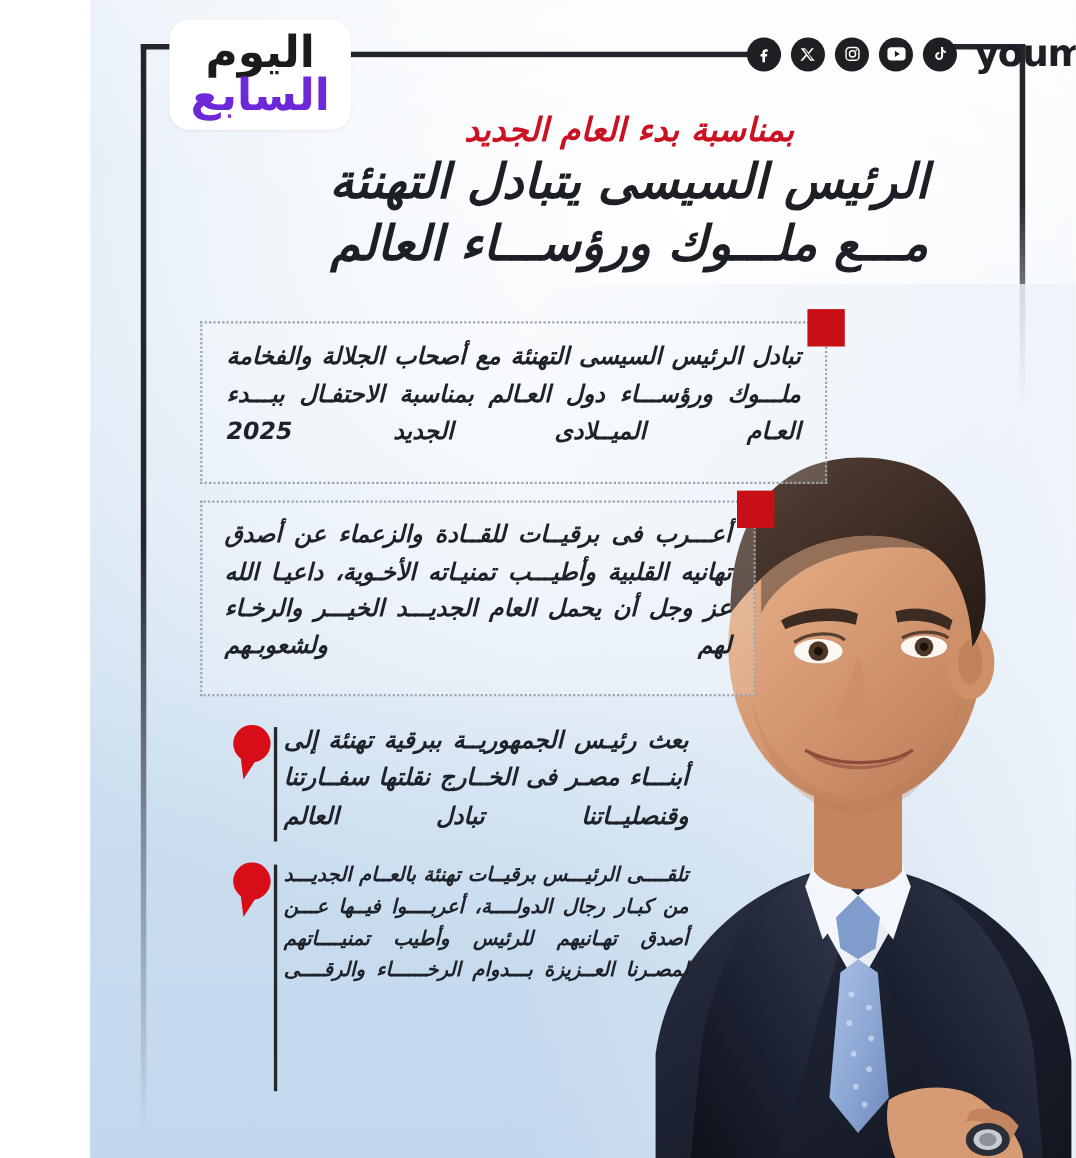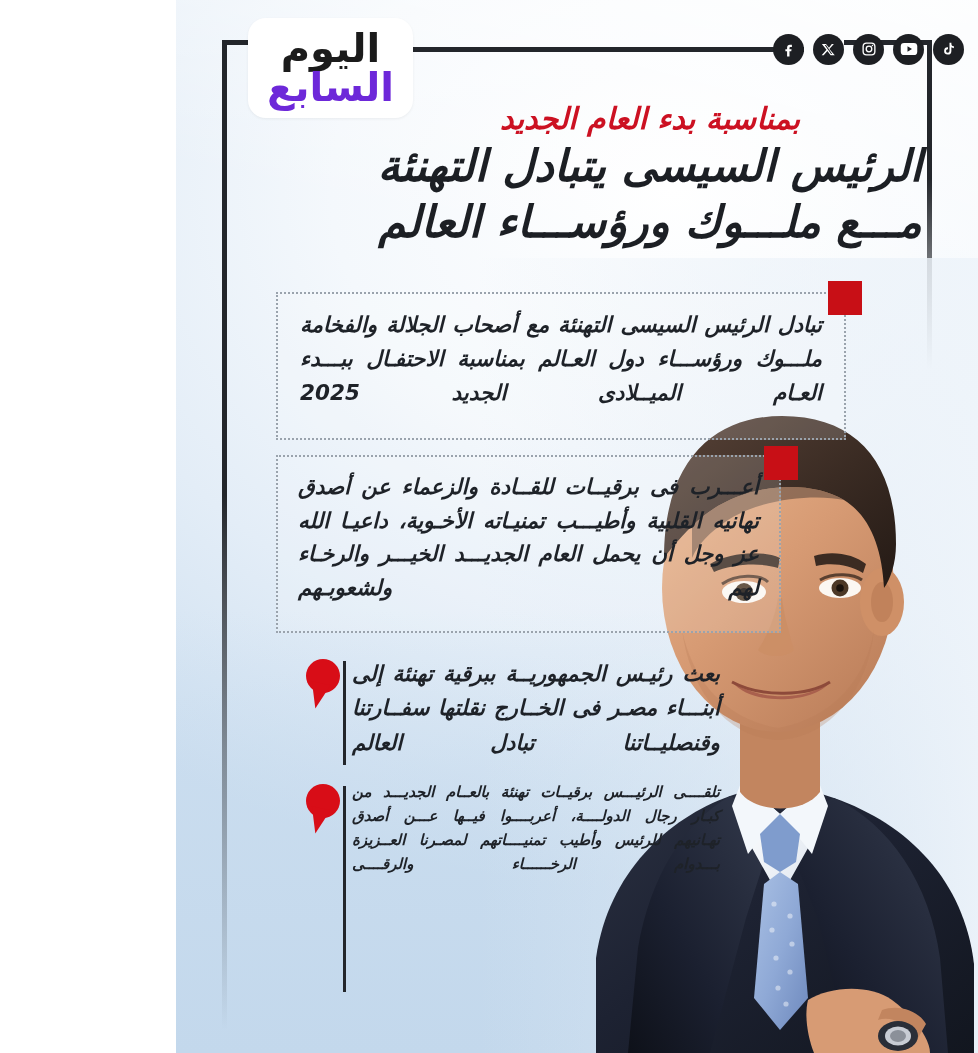--- a/index.html
+++ b/index.html
@@ -3,21 +3,21 @@
 <meta charset="utf-8">
 <title>Youm7 Infographic</title>
 <style>
   html,body{margin:0;padding:0;}
   body{
     font-family:"DejaVu Sans","Liberation Sans",sans-serif;
     background:#ffffff;
   }
   #canvas{
     position:relative;
-    width:802px;
+    width:896px;
     height:1053px;
     overflow:hidden;
     background:
       radial-gradient(ellipse 900px 700px at 62% 18%, #ffffff 0%, #f4f8fc 38%, #e3edf7 68%, #cddff0 100%);
   }
   
   .bg-wash{
     position:absolute;inset:0;
     background:linear-gradient(195deg, rgba(255,255,255,.85) 0%, rgba(255,255,255,0) 30%),
                linear-gradient(0deg, #c3d8ec 0%, rgba(195,216,236,0) 42%);
@@ -62,21 +62,21 @@
     position:absolute;right:51px;top:26px;height:46px;
     display:flex;align-items:center;gap:9px;direction:ltr;z-index:2;
   }
   .sico{width:31px;height:31px;border-radius:50%;background:#1d1f23;
     display:flex;align-items:center;justify-content:center;color:#fff;}
   .sico svg{display:block;}
   #brand-text{font-size:34px;font-weight:900;color:#1d1f23;letter-spacing:-1.2px;
     margin-left:7px;font-family:"DejaVu Sans","Liberation Sans",sans-serif;}
 
   
-  #headline{position:absolute;top:100px;left:94px;width:760px;text-align:center;z-index:4;}
+  #headline{position:absolute;top:100px;left:110px;width:760px;text-align:center;z-index:4;}
   #kicker{
     color:#cc1122;font-size:30px;font-weight:900;font-style:italic;
     letter-spacing:0px;line-height:1.25;
   }
   .title-line{
     color:#1c1f24;font-size:44px;font-weight:700;font-style:italic;
     line-height:1.28;white-space:nowrap;
   }
 
   
@@ -119,21 +119,21 @@
   .qbox p{
     margin:0;color:#1e2228;font-weight:700;font-style:italic;
     text-align:justify;text-align-last:justify;direction:rtl;
   }
 
   #box3{left:118px;top:657px;width:430px;}
   #box3 p{font-size:21.5px;line-height:1.6;width:368px;}
   #box3 .rule{height:104px;}
 
   #box4{left:118px;top:782px;width:430px;}
-  #box4 p{font-size:15px;line-height:1.6;width:368px;font-family:Liberation Mono, monospace;}
+  #box4 p{font-size:18px;line-height:1.6;width:368px;}
   #box4 .rule{height:206px;}
 </style>
 </head>
 <body>
 
 <div id="canvas">
 
   <div class="bg-wash"></div>
 
   <svg id="portrait" viewBox="0 0 500 795" preserveAspectRatio="xMaxYMax meet" aria-hidden="true">

